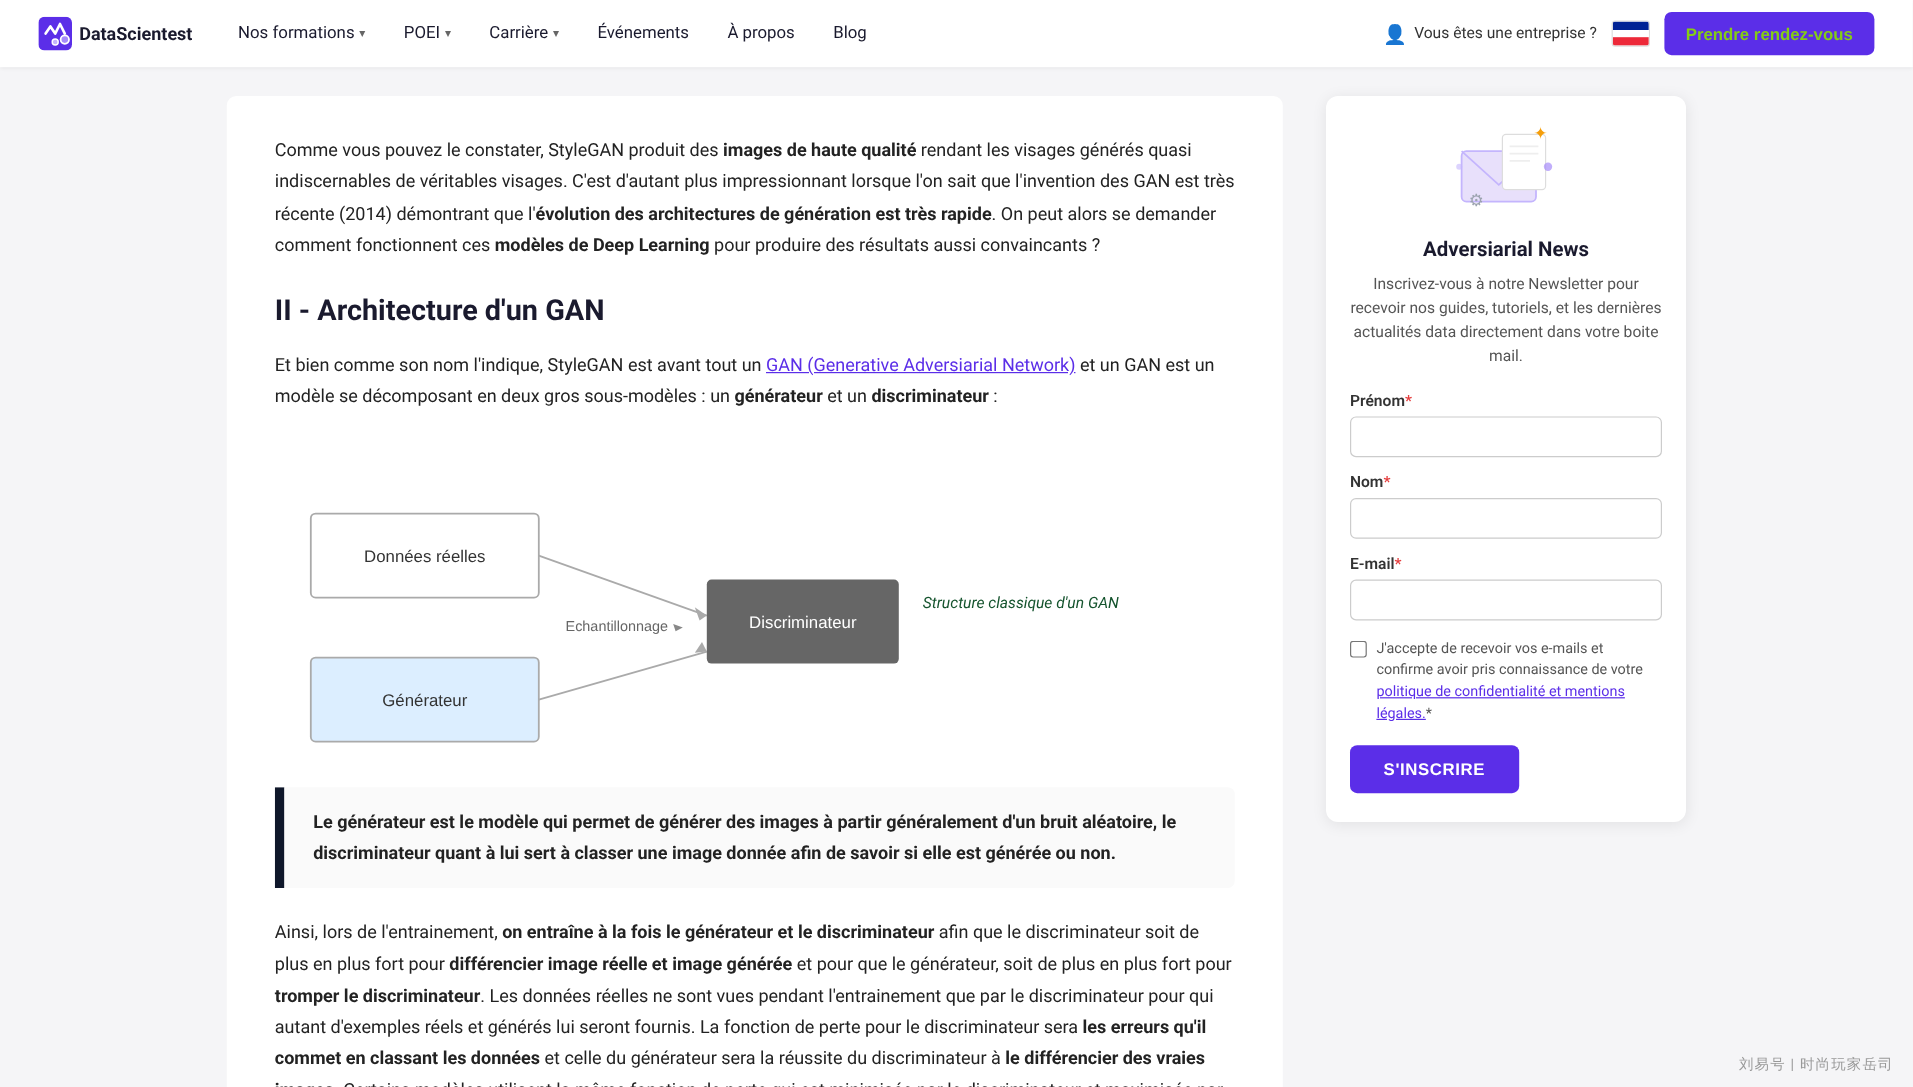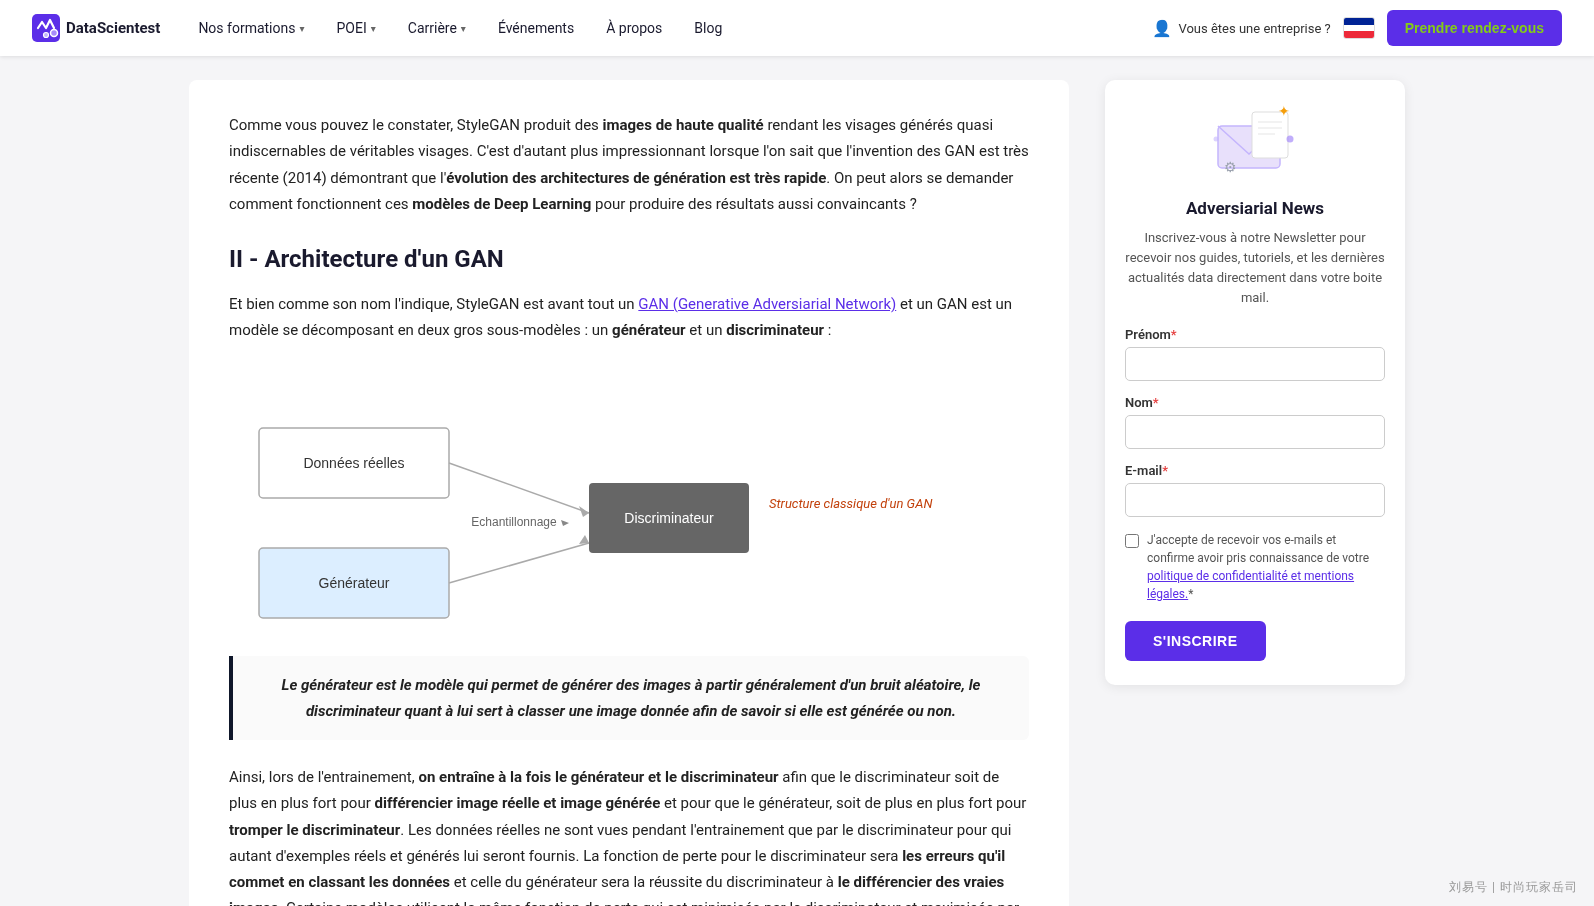--- a/index.html
+++ b/index.html
@@ -149,37 +149,35 @@
       display: flex;
       align-items: center;
       margin: 24px 0;
     }
     .diagram-svg-wrap {
       width: 540px;
     }
     .diagram-caption {
       font-size: 13px;
       font-style: italic;
-      color: #c2410c;
+      color: #14532d;
       margin-top: 8px;
       text-align: center;
     }
 
     
     .quote-block {
-      border-left: 4px solid #0f172a;
+      border-left: 8px solid #0f172a;
       padding: 16px 24px;
       background: #fafafa;
       margin: 24px 0;
-      font-style: italic;
       font-size: 15px;
       line-height: 1.75;
       color: #222;
       border-radius: 0 6px 6px 0;
-      text-align: center;
     }
     .quote-block strong { font-weight: 700; }
 
     .body-text {
       font-size: 15px;
       line-height: 1.75;
       color: #222;
       margin-bottom: 18px;
     }
     .body-text strong { font-weight: 700; }

